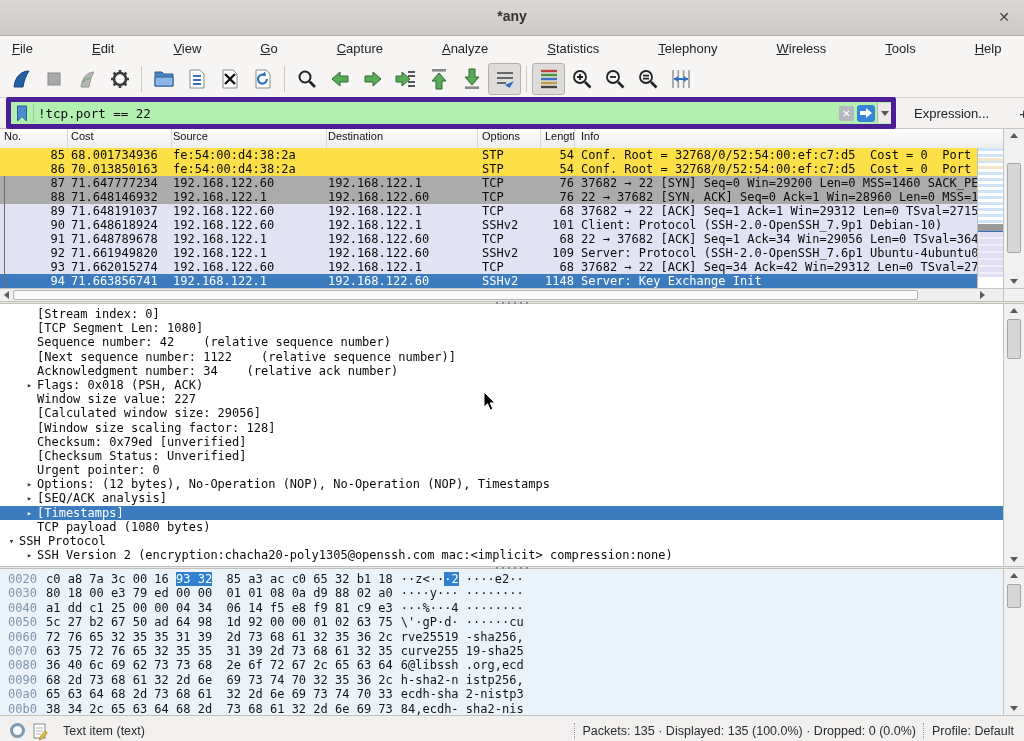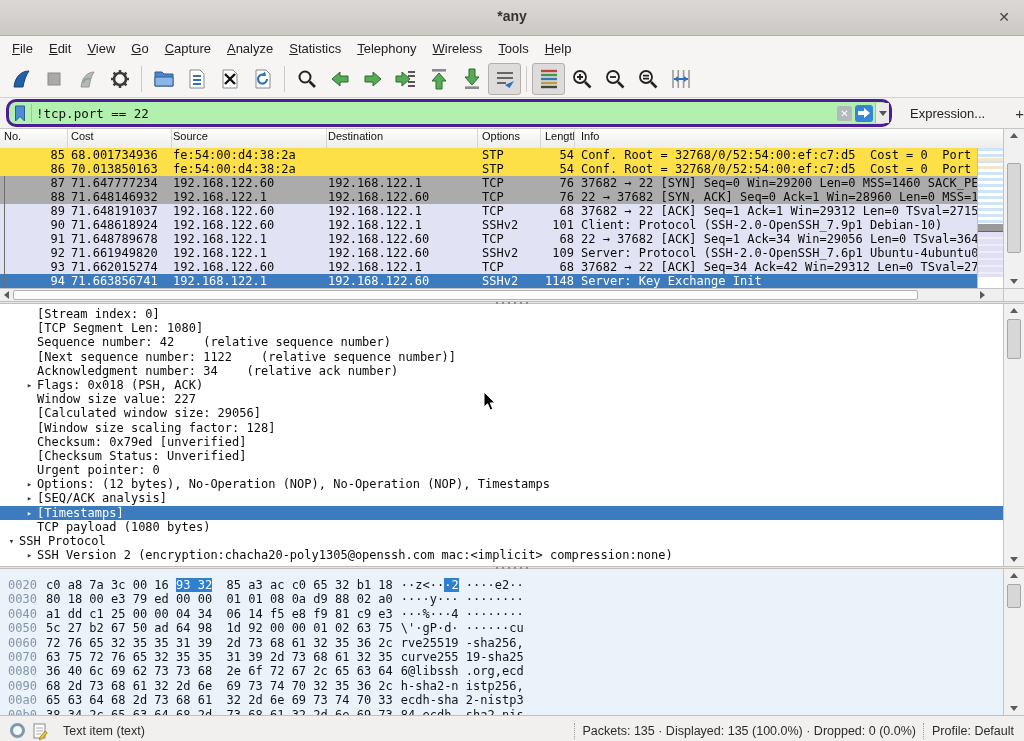--- a/index.html
+++ b/index.html
@@ -5,32 +5,32 @@
   html,body{margin:0;padding:0;background:#555;}
   .app{position:relative;width:1024px;height:741px;background:#f3f2f0;outline:1px solid #8e8a86;
        font-family:"Liberation Sans",sans-serif;overflow:hidden;display:flex;flex-direction:column;}
   
   .titlebar{height:35px;flex:none;background:linear-gradient(#dcd8d5,#ccc8c4);
             border-bottom:1px solid #b2aeaa;position:relative;}
   .wtitle{position:absolute;left:0;right:0;top:8px;text-align:center;font-size:14px;font-weight:bold;color:#36322f;}
   .wclose{position:absolute;right:10px;top:7px;width:20px;height:20px;text-align:center;line-height:20px;
           font-size:14px;color:#444;cursor:default;}
   
-  .menubar{height:24px;flex:none;background:#f6f5f4;display:flex;align-items:center;padding-left:4px;}
+  .menubar{height:24px;flex:none;background:#f6f5f4;display:flex;align-items:center;padding-left:4px;gap:43px;}
   .menu-item{padding:2px 8px;font-size:13px;color:#222;}
   .menu-item u{text-decoration:underline;}
   
   .toolbar{height:37px;flex:none;background:#f6f5f4;border-bottom:1px solid #d6d2ce;display:flex;align-items:center;padding-left:4px;}
   .tbtn{width:31px;height:30px;display:flex;align-items:center;justify-content:center;flex:none;border:1px solid transparent;border-radius:3px;}
   .tbtn.pressed{background:#dddcda;border-color:#b3b0ac;}
   .tsep{width:1px;height:26px;background:#cdc9c5;margin:0 5px;flex:none;}
   
   .filterbar{height:30px;flex:none;background:#f3f2f0;border-bottom:1px solid #c9c5c1;display:flex;align-items:center;padding:0 6px;}
   .finput{position:relative;width:880px;height:22px;background:var(--filter_valid_bg,#b0f2af);
-          border:3px solid #4c1d95;border-radius:10px;display:flex;align-items:center;flex:none;}
+          border:5px solid #4c1d95;border-radius:2px;display:flex;align-items:center;flex:none;}
   .fbookmark{margin:0 4px 0 5px;flex:none;border-right:1px solid #9ec59d;padding-right:5px;height:18px;display:flex;align-items:center;}
   .ftext{font-family:"DejaVu Sans Mono",monospace;font-size:12.5px;color:#0c0c0c;white-space:pre;flex:1;overflow:hidden;}
   .fclear{width:15px;height:15px;border-radius:2px;background:#b3b8bd;color:#fff;font-size:10px;line-height:15px;
           text-align:center;margin-right:3px;flex:none;}
   .fapply{width:18px;height:17px;border-radius:3px;background:#3584d6;margin-right:2px;flex:none;display:flex;align-items:center;justify-content:center;}
   .fcaret{width:13px;height:20px;background:#eceae8;border-left:1px solid #b5b2ae;flex:none;display:flex;align-items:center;justify-content:center;}
   .fcaret::after{content:"";border:4px solid transparent;border-top:5px solid #555;margin-top:4px;}
   .fexpr{font-size:13px;color:#222;margin-left:18px;}
   .fsep{width:1px;height:20px;background:#cdc9c5;margin:0 10px 0 14px;}
   .fadd{font-size:15px;color:#333;padding:0 6px;}
@@ -86,21 +86,21 @@
   .dlines{position:absolute;top:3px;left:0;right:21px;}
   .dline{display:flex;height:14.2px;line-height:14.2px;font-family:"DejaVu Sans Mono",monospace;font-size:12px;color:#0b0b0b;white-space:pre;}
   .ind0{padding-left:4px;} .ind1{padding-left:22px;align-items:center;}
   .darrow{width:15px;text-align:center;font-size:9px;color:#333;flex:none;}
   .dtext{overflow:hidden;flex:1;}
   .dline.sel{background:var(--selection,#3d7bbf);color:#fff;}
   .dline.sel .darrow{color:#eaf2ff;}
   .vsb-det{right:0;top:0;height:262px;}
   
   .hpane{height:146px;flex:none;background:var(--hex_pane_bg,#eaf2fa);position:relative;overflow:hidden;}
-  .hlines{position:absolute;top:9px;left:0;right:21px;}
+  .hlines{position:absolute;top:3px;left:0;right:21px;}
   .hxrow{display:flex;height:14.4px;line-height:14.4px;font-family:"DejaVu Sans Mono",monospace;font-size:12px;color:#10151a;white-space:pre;}
   .off{width:30px;margin-left:8px;color:#8295a8;flex:none;}
   .hx{margin-left:8px;flex:none;}
   .asc{margin-left:8px;flex:none;}
   .hl{background:var(--hex_highlight,#2f80cf);color:#fff;}
   .vsb-hex{right:0;top:0;height:146px;}
   
   .statusbar{height:29px;flex:none;background:#f1f0ee;border-top:1px solid #c3bfbb;display:flex;align-items:center;
              padding:0 10px;font-size:12.5px;color:#2c2c2c;gap:7px;}
   .sb-dot{width:9px;height:9px;border:3px solid #7e9ab0;border-radius:50%;background:#f4f8fb;flex:none;}

